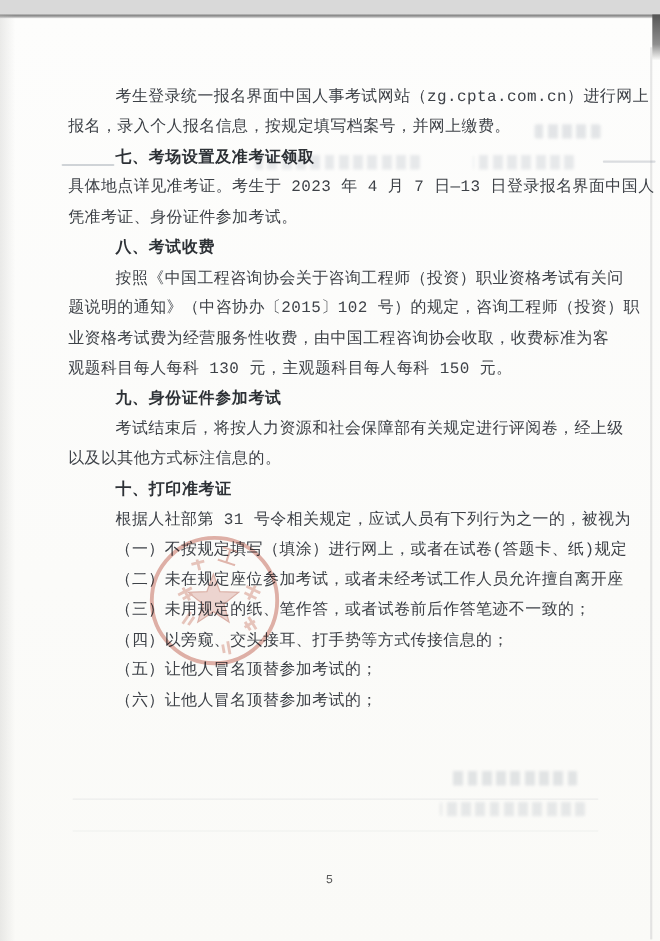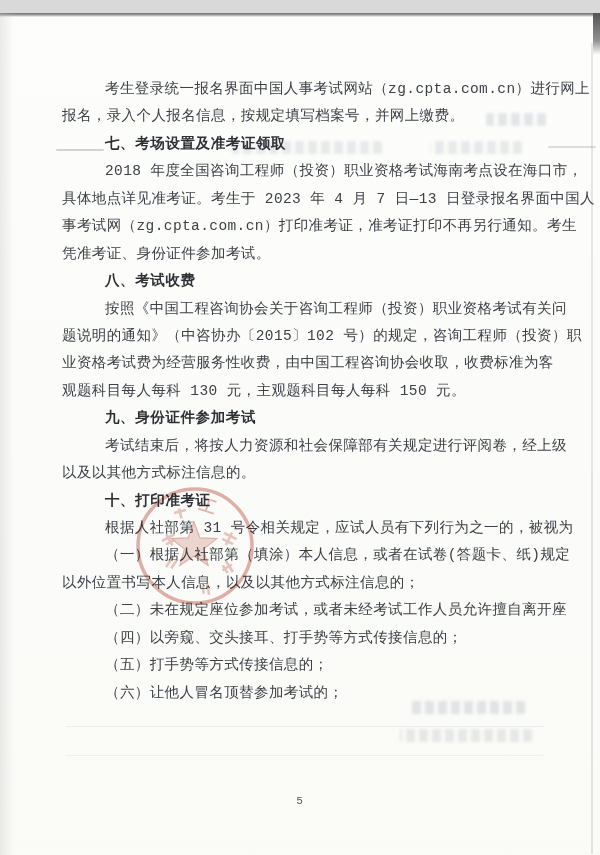--- a/index.html
+++ b/index.html
@@ -98,36 +98,34 @@
             <line x1="2" y1="5" x2="10" y2="5"></line>
           </g>
       </g>
     </g>
   </svg>
 
   <div class="text-block">
       <div class="line indent">考生登录统一报名界面中国人事考试网站（zg.cpta.com.cn）进行网上</div>
       <div class="line">报名，录入个人报名信息，按规定填写档案号，并网上缴费。</div>
       <div class="line heading indent">七、考场设置及准考证领取</div>
-      <div class="line indent">2018 年度全国咨询工程师（投资）职业资格考试海南考点设在海口市，</div>
       <div class="line">具体地点详见准考证。考生于 2023 年 4 月 7 日—13 日登录报名界面中国人</div>
-      <div class="line">事考试网（zg.cpta.com.cn）打印准考证，准考证打印不再另行通知。考生</div>
       <div class="line">凭准考证、身份证件参加考试。</div>
       <div class="line heading indent">八、考试收费</div>
       <div class="line indent">按照《中国工程咨询协会关于咨询工程师（投资）职业资格考试有关问</div>
       <div class="line">题说明的通知》（中咨协办〔2015〕102 号）的规定，咨询工程师（投资）职</div>
       <div class="line">业资格考试费为经营服务性收费，由中国工程咨询协会收取，收费标准为客</div>
       <div class="line">观题科目每人每科 130 元，主观题科目每人每科 150 元。</div>
       <div class="line heading indent">九、身份证件参加考试</div>
       <div class="line indent">考试结束后，将按人力资源和社会保障部有关规定进行评阅卷，经上级</div>
       <div class="line">以及以其他方式标注信息的。</div>
       <div class="line heading indent">十、打印准考证</div>
       <div class="line indent">根据人社部第 31 号令相关规定，应试人员有下列行为之一的，被视为</div>
-      <div class="line indent">（一）根据人社部第（填涂）本人信息，或者在试卷(答题卡、纸)规定</div>
-      <div class="line">以外位置书写本人信息，以及以其他方式标注信息的；</div>
+      <div class="line indent">（一）不按规定填写（填涂）进行网上，或者在试卷(答题卡、纸)规定</div>
       <div class="line indent">（二）未在规定座位参加考试，或者未经考试工作人员允许擅自离开座</div>
+      <div class="line indent">（三）未用规定的纸、笔作答，或者试卷前后作答笔迹不一致的；</div>
       <div class="line indent">（四）以旁窥、交头接耳、打手势等方式传接信息的；</div>
-      <div class="line indent">（五）打手势等方式传接信息的；</div>
+      <div class="line indent">（五）让他人冒名顶替参加考试的；</div>
       <div class="line indent">（六）让他人冒名顶替参加考试的；</div>
     </div>
 
   <div class="page-number">5</div>
 </div>
 
 </body></html>

